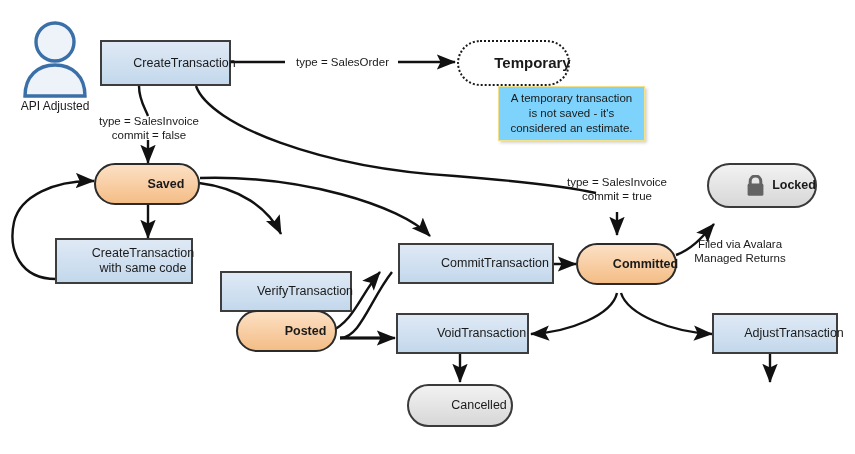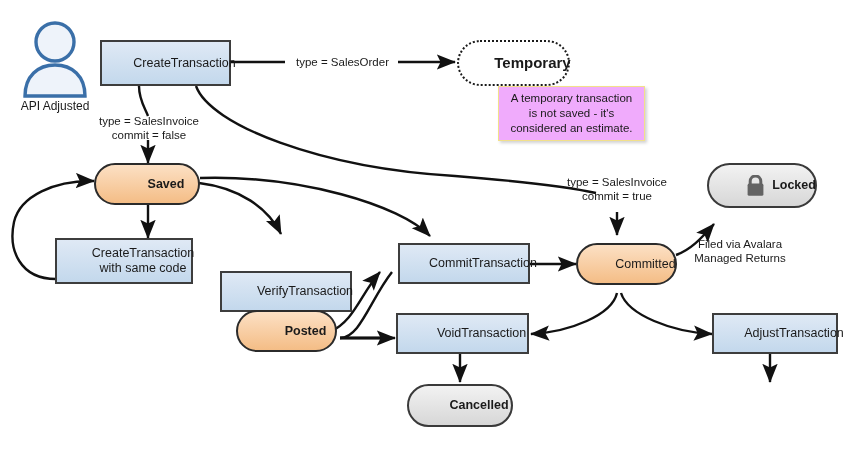--- a/index.html
+++ b/index.html
@@ -39,39 +39,39 @@
     border: 2px solid #3d3d3d;
     font-size: 12.5px;
   }
   .state-orange {
     background: linear-gradient(to bottom, #fce0c4 0%, #f4bd86 100%);
     border: 2px solid #2b2b2b;
     border-radius: 26px;
     font-size: 12.5px;
     font-weight: bold;
   }
-  .state-orange.plain { font-weight: normal; }
+  .state-orange.plain { font-weight: bold; }
   .state-gray {
     background: linear-gradient(to bottom, #f2f2f2 0%, #d7d7d7 100%);
     border: 2px solid #3a3a3a;
     border-radius: 26px;
     font-size: 12.5px;
   }
   .state-gray.bold { font-weight: bold; }
   .state-dotted {
     background: #ffffff;
     border: 2px dotted #1a1a1a;
     border-radius: 26px;
     font-size: 15px;
     font-weight: bold;
   }
   .note {
     position: absolute;
     box-sizing: border-box;
-    background: #f0abfc;
+    background: #7dd3fc;
     border: 1px solid #f2e08a;
     box-shadow: 2px 2px 3px rgba(0,0,0,0.18);
     font-size: 11.5px;
     color: #1a1a1a;
     text-align: center;
     line-height: 1.28;
     display: flex;
     align-items: center;
     justify-content: center;
     padding: 4px 6px;
@@ -178,21 +178,21 @@
 
   <div class="node proc" style="left:55px; top:238px; width:138px; height:46px; white-space:pre;">
     <span>CreateTransaction
 with same code</span>
   </div>
 
   <div class="node proc" style="left:220px; top:243px; width:132px; height:41px;margin-top:28px;">
     <span>VerifyTransaction</span>
   </div>
 
-  <div class="node proc" style="left:398px; top:243px; width:132px; height:41px;text-align:center;">
+  <div class="node proc" style="left:398px; top:243px; width:156px; height:41px;text-align:center;">
     <span>CommitTransaction</span>
   </div>
 
   <div class="node state-orange plain" style="left:576px; top:243px; width:101px; height:42px;">
     <span>Committed</span>
   </div>
 
   <div class="node state-gray bold" style="left:707px; top:163px; width:110px; height:45px;">
     <span class="locked-inner">
       <svg class="lock-icon" width="19" height="22" viewBox="0 0 19 22">
@@ -208,21 +208,21 @@
   </div>
 
   <div class="node proc" style="left:396px; top:313px; width:133px; height:41px;">
     <span>VoidTransaction</span>
   </div>
 
   <div class="node proc" style="left:712px; top:313px; width:126px; height:41px;">
     <span>AdjustTransaction</span>
   </div>
 
-  <div class="node state-gray" style="left:407px; top:384px; width:106px; height:43px;font-weight:bold;">
+  <div class="node state-gray" style="left:407px; top:384px; width:106px; height:43px;">
     <span>Cancelled</span>
   </div>
 
 
   <div class="edge-label" style="left:286px; top:55px; width:113px;">type = SalesOrder</div>
 
   <div class="edge-label" style="left:84px; top:114px; width:130px;">type = SalesInvoice
 commit = false</div>
 
   <div class="edge-label" style="left:552px; top:175px; width:130px;">type = SalesInvoice

